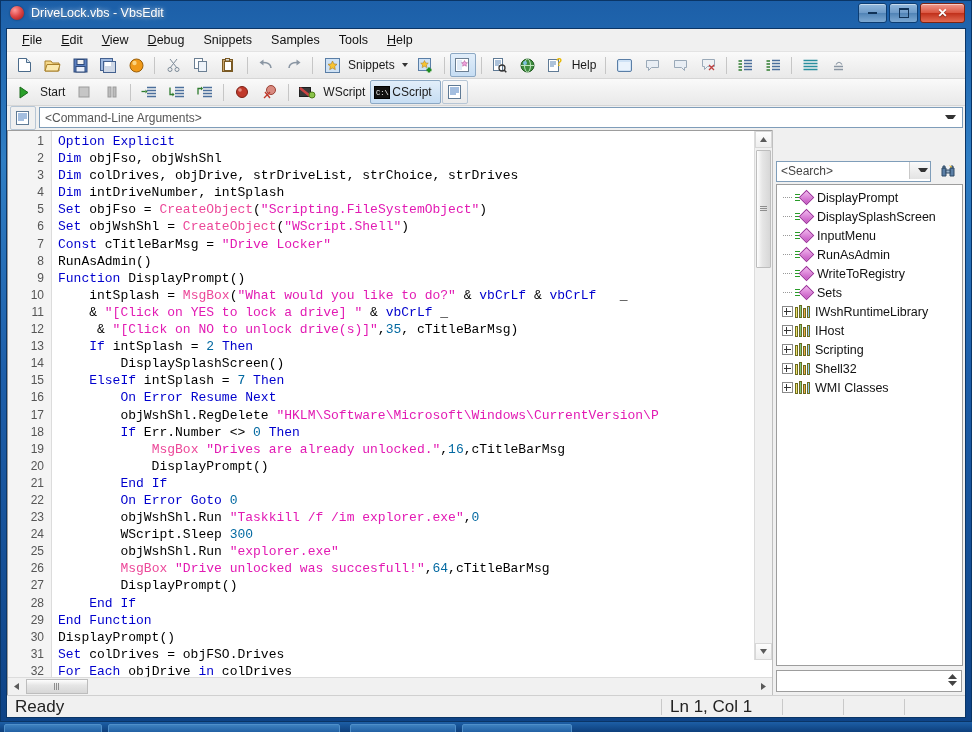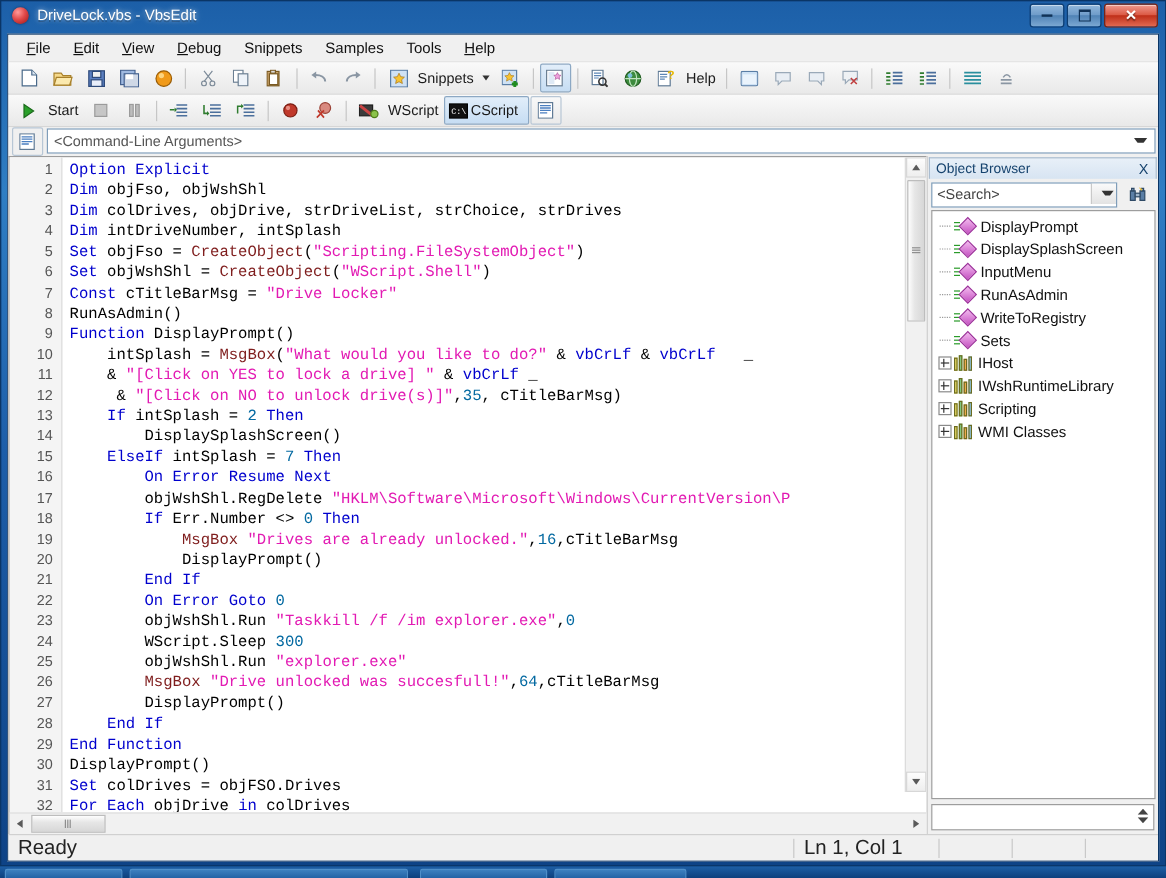--- a/index.html
+++ b/index.html
@@ -119,21 +119,21 @@
   #codearea{
     flex:1;position:relative;overflow:hidden;padding-top:2px;
     font-family:"Liberation Mono","DejaVu Sans Mono",monospace;
     font-size:13px;white-space:pre;
   }
   #codearea .ln{height:17.1px;line-height:17.1px;padding-left:6px;}
   .k{color:#0000cd;}      
   .s{color:#e21ab3;}      
   .n{color:#0369a1;font-family:Liberation Mono, monospace;}      
   .t{color:#000000;}      
-  .f{color:#7f1d1d;}      
+  .f{color:#ec4899;}      
 
   
   #vscroll{
     position:absolute;right:0;top:0;width:17px;bottom:17px;
     background:#f1f1f1;border-left:1px solid #dcdcdc;
   }
   .sb-arrow{
     width:17px;height:17px;display:flex;align-items:center;justify-content:center;
     background:linear-gradient(to bottom,#fdfdfd,#eeeeee);border:1px solid #d7d7d7;box-sizing:border-box;
   }
@@ -165,21 +165,21 @@
     border-left:1px solid #bfbfbf;
   }
   #ob-title{
     height:18px;display:flex;align-items:center;justify-content:space-between;
     background:linear-gradient(to bottom,#e8f0f8,#d7e4f2);padding:0 4px 0 5px;
     border:1px solid #a9bcd0;border-bottom:none;box-sizing:border-box;margin:1px 1px 0 1px;
   }
   #ob-title .lbl{font-size:11.5px;color:#16436e;}
   #ob-title .x{font-size:12px;color:#16436e;cursor:default;padding:0 2px;}
   #ob-search{
-    height:22px;display:flex;align-items:center;gap:3px;padding:2px 3px;flex:0 0 auto;
+    height:22px;display:flex;align-items:center;gap:3px;padding:2px 3px;flex:0 0 auto;margin-top:28px;
   }
   #ob-combo{
     flex:1;height:19px;border:1px solid #7f9db9;background:#fff;display:flex;align-items:center;
     position:relative;
   }
   #ob-combo span{font-size:12px;color:#444;padding-left:4px;}
   #ob-combo .cbtn{
     position:absolute;right:0;top:0;width:16px;height:17px;
     background:linear-gradient(to bottom,#fafafa,#e3e3e3);border-left:1px solid #c9c9c9;
     display:flex;align-items:center;justify-content:center;
@@ -619,24 +619,20 @@
           </div>
           <div class="arrowR">
             <svg width="5" height="7">
                 <path d="M0 0v7l5-3.5z" fill="#5a5a5a"></path>
               </svg>
           </div>
         </div>
       </div>
 
       <div id="obpane">
-        <div id="ob-title">
-          <span class="lbl">Object Browser</span>
-          <span class="x">X</span>
-        </div>
 
         <div id="ob-search">
           <div id="ob-combo">
             <span>&lt;Search&gt;</span>
             <span class="cbtn">
               <span class="caret"></span>
             </span>
           </div>
           <div class="tb-btn">
             <svg class="ic" width="16" height="14">
@@ -736,45 +732,57 @@
             <div class="tnode">
               <span class="tdots">
                 <span class="plusbox"></span>
               </span>
               <span class="icon-lib">
                 <b class="b1"></b>
                 <b class="b2"></b>
                 <b class="b3"></b>
                 <b class="b4"></b>
               </span>
-              <span>IHost</span>
+              <span>IWshRuntimeLibrary</span>
             </div>
             <div class="tnode">
               <span class="tdots">
                 <span class="plusbox"></span>
               </span>
               <span class="icon-lib">
                 <b class="b1"></b>
                 <b class="b2"></b>
                 <b class="b3"></b>
                 <b class="b4"></b>
               </span>
-              <span>IWshRuntimeLibrary</span>
+              <span>IHost</span>
             </div>
             <div class="tnode">
               <span class="tdots">
                 <span class="plusbox"></span>
               </span>
               <span class="icon-lib">
                 <b class="b1"></b>
                 <b class="b2"></b>
                 <b class="b3"></b>
                 <b class="b4"></b>
               </span>
               <span>Scripting</span>
+            </div>
+            <div class="tnode">
+              <span class="tdots">
+                <span class="plusbox"></span>
+              </span>
+              <span class="icon-lib">
+                <b class="b1"></b>
+                <b class="b2"></b>
+                <b class="b3"></b>
+                <b class="b4"></b>
+              </span>
+              <span>Shell32</span>
             </div>
             <div class="tnode">
               <span class="tdots">
                 <span class="plusbox"></span>
               </span>
               <span class="icon-lib">
                 <b class="b1"></b>
                 <b class="b2"></b>
                 <b class="b3"></b>
                 <b class="b4"></b>

